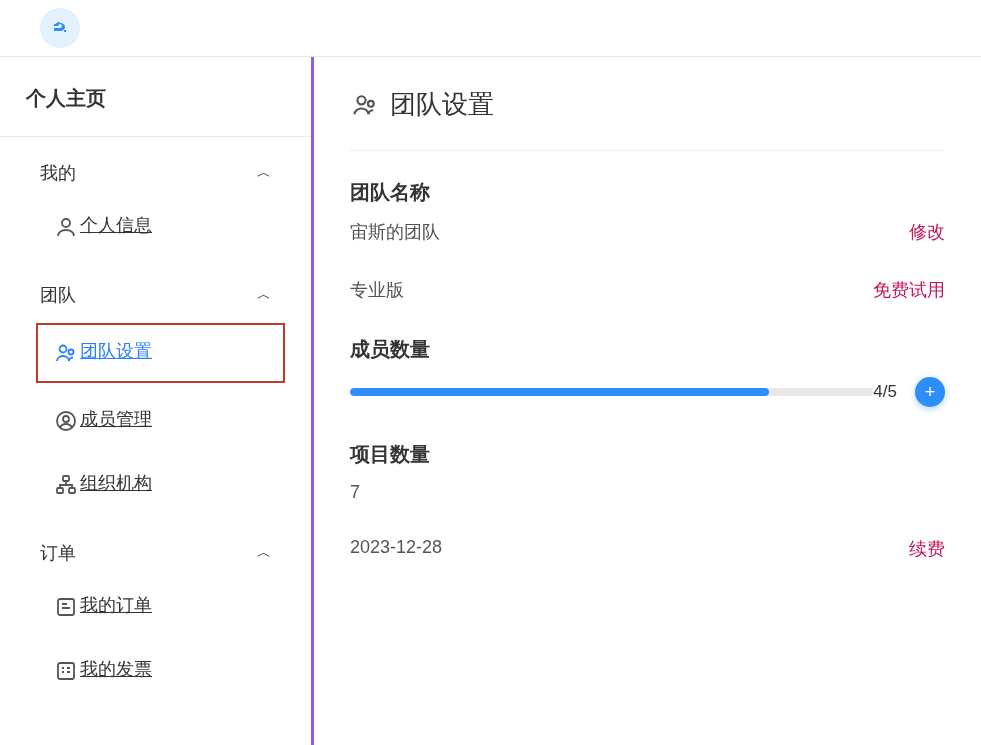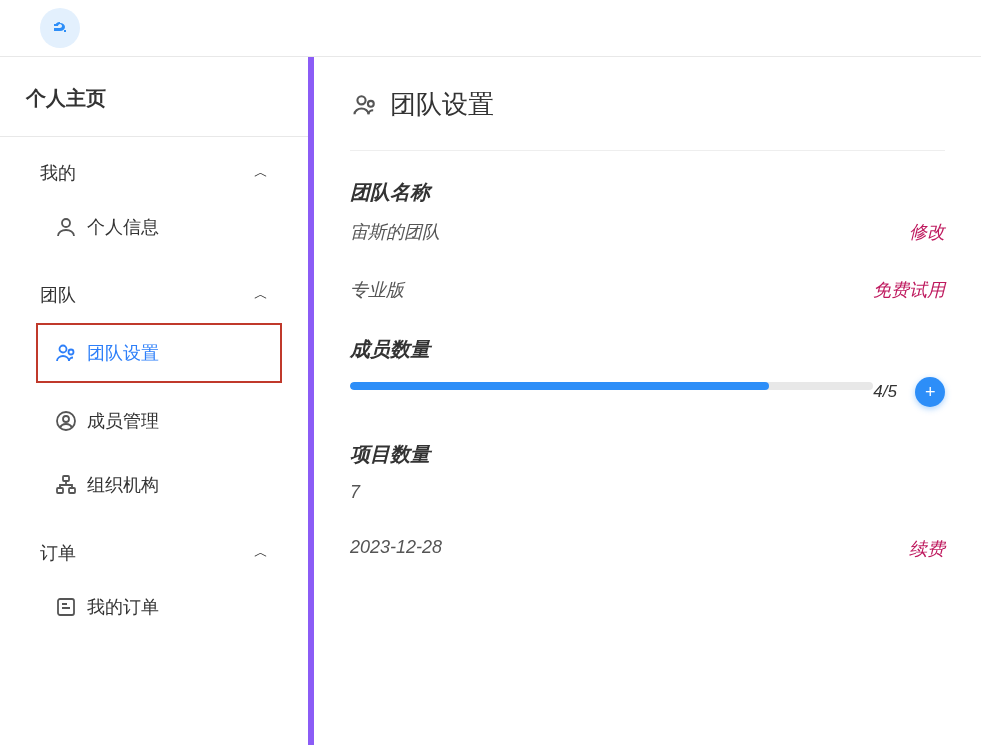--- a/index.html
+++ b/index.html
@@ -1,39 +1,39 @@
 <!DOCTYPE html>
 <html><head>
   <meta charset="utf-8">
   <style>
     * { margin: 0; padding: 0; box-sizing: border-box; }
     body { font-family: -apple-system, BlinkMacSystemFont, "Segoe UI", "PingFang SC", "Microsoft YaHei", sans-serif; background: #fff; color: #333; width: 981px; height: 745px; overflow: hidden; }
     .header { height: 57px; display: flex; align-items: center; padding: 0 30px; border-bottom: 1px solid #e8e8e8; }
     .logo { width: 40px; height: 40px; border-radius: 50%; background: #e3f0fd; display: flex; align-items: center; justify-content: center; margin-left: 10px; }
     .logo svg { width: 24px; height: 24px; }
     .body { display: flex; height: calc(745px - 57px); }
-    .sidebar { width: 314px; border-right: 6px solid #8b5cf6; padding-top: 0; }
+    .sidebar { width: 314px; border-right: 3px solid #8b5cf6; padding-top: 0; }
     .sidebar-title { font-size: 20px; font-weight: 700; padding: 28px 26px 24px; border-bottom: 1px solid #e8e8e8; }
     .section-header { display: flex; align-items: center; justify-content: space-between; padding: 24px 40px 10px; font-size: 18px; color: #333; cursor: pointer; }
     .chevron { color: #333; font-size: 14px; }
-    .sidebar-item { display: flex; align-items: center; padding: 18px 10px 18px 52px; font-size: 18px; color: #333; cursor: pointer; gap: 7px; }
+    .sidebar-item { display: flex; align-items: flex-start; padding: 18px 10px 18px 52px; font-size: 18px; color: #333; cursor: pointer; gap: 0; text-decoration: underline; }
     .sidebar-item.active { color: #2d7ff9; border: 2px solid #c0392b; margin: 6px 26px 6px 36px; padding: 14px 10px 14px 14px; }
     .sidebar-item .icon-wrap { width: 28px; height: 28px; display: flex; align-items: center; justify-content: center; color: #555; flex-shrink: 0; }
     .sidebar-item.active .icon-wrap { color: #2d7ff9; }
     .main { flex: 1; padding: 30px 36px 30px 36px; overflow-y: auto; }
     .page-title { display: flex; align-items: center; gap: 10px; font-size: 26px; font-weight: 400; padding-bottom: 28px; border-bottom: 1px solid #eee; margin-bottom: 28px; }
     .page-title .title-icon { width: 30px; height: 30px; display:flex; align-items:center; justify-content:center; color:#555; }
-    .field { margin-bottom: 34px; font-style: italic; }
+    .field { margin-bottom: 34px; }
     .field-label { font-size: 20px; font-weight: 700; margin-bottom: 14px; display:flex; align-items:center; gap:6px;}
     .field-row { display: flex; justify-content: space-between; align-items: flex-start; }
     .field-value { font-size: 18px; color: #555; }
     .link { color: #be185d; font-size: 18px; cursor: pointer; }
     .help-icon { width:18px; height:18px; border:1.5px solid #999; border-radius:50%; display:inline-flex; align-items:center; justify-content:center; font-size:12px; color:#999; font-weight:400;}
     .progress-row { display:flex; align-items:center; gap: 18px; }
-    .progress-wrap { display:flex; align-items:flex-start; flex:1; }
+    .progress-wrap { display:flex; align-items:center; flex:1; }
     .progress-bar { flex:1; height:8px; background:#e8e8e8; border-radius:4px; overflow:hidden; position:relative; }
     .progress-fill { position:absolute; left:0; top:0; height:100%; width:80%; background:#2d8ef8; border-radius:4px; }
     .progress-text { font-size:17px; color:#333; }
     .plus-btn { width:30px; height:30px; border-radius:50%; background:#2d8ef8; color:#fff; display:flex; align-items:center; justify-content:center; font-size:18px; cursor:pointer; flex-shrink:0; box-shadow: 0 2px 6px rgba(45,142,248,0.4);}
   </style>
 </head>
 <body>
 
 <div class="header">
   <div class="logo">
@@ -104,20 +104,30 @@
     </div>
     <div class="sidebar-item">
       <span class="icon-wrap">
         <svg width="24" height="24" viewBox="0 0 24 24" fill="none" stroke="currentColor" stroke-width="1.8">
             <rect x="4" y="4" width="16" height="16" rx="2"></rect>
             <path d="M8 9h5M8 13h8"></path>
           </svg>
       </span>
       <span>我的订单</span>
     </div>
+    <div class="sidebar-item">
+      <span class="icon-wrap">
+        <svg width="24" height="24" viewBox="0 0 24 24" fill="none" stroke="currentColor" stroke-width="1.8">
+            <rect x="4" y="4" width="16" height="16" rx="2"></rect>
+            <path d="M8 9h2M13 9h3M8 13h2M13 13h3"></path>
+            <path d="M4 8h-1M4 16h-1M21 8h-1M21 16h-1" stroke-width="2"></path>
+          </svg>
+      </span>
+      <span>我的发票</span>
+    </div>
   </div>
 
   <div class="main">
     <div class="page-title">
       <span class="title-icon">
         <svg width="28" height="28" viewBox="0 0 24 24" fill="none" stroke="currentColor" stroke-width="1.8">
             <circle cx="9" cy="8" r="3.5"></circle>
             <circle cx="17" cy="11" r="2.5"></circle>
             <path d="M3 20c0-3 3-5 6-5s6 2 6 5"></path>
             <path d="M15 20c0-2 2-3.5 4-3.5"></path>

